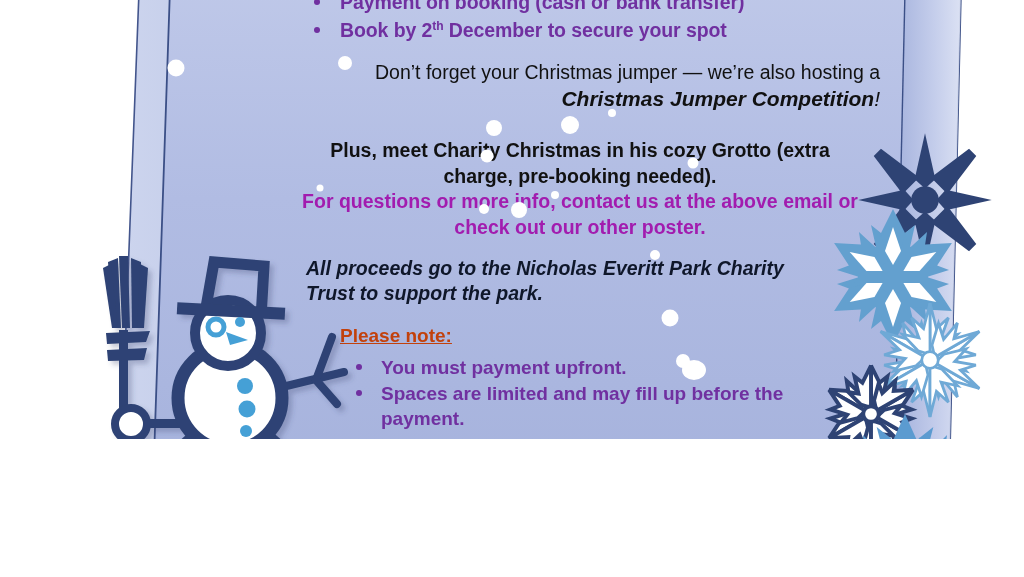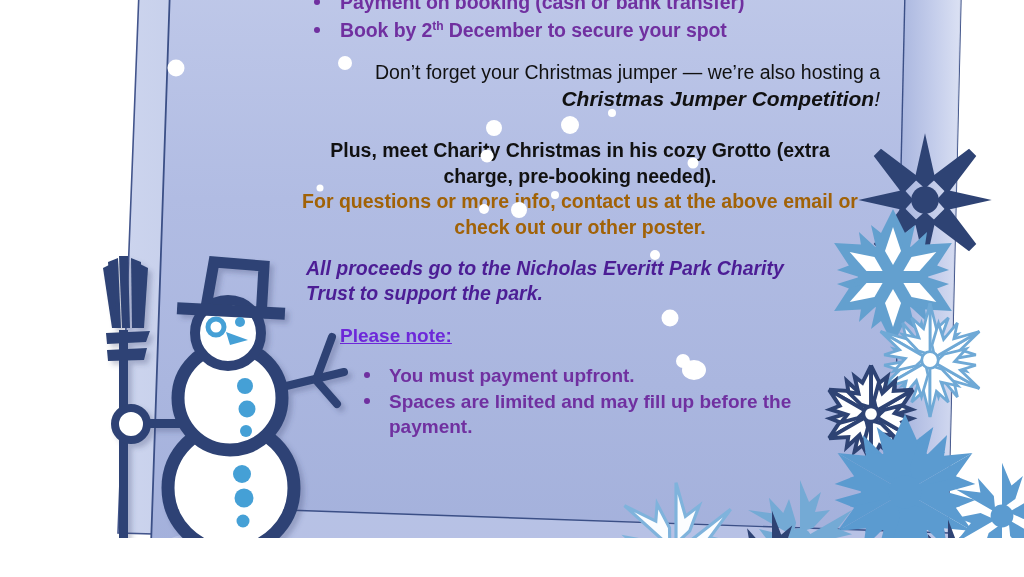--- a/index.html
+++ b/index.html
@@ -1,20 +1,20 @@
 <!DOCTYPE html>
 <html><head>
 <meta charset="utf-8">
 <style>
   html,body{margin:0;padding:0;}
   body{
     width:1024px;height:577px;overflow:hidden;background:#ffffff;
     font-family:"Liberation Sans","DejaVu Sans",sans-serif;
   }
-  #poster{position:relative;width:1024px;height:538px;overflow:hidden;background:#fff;}
+  #poster{position:relative;width:1024px;height:439px;overflow:hidden;background:#fff;}
 
   
   .panel-wrap{position:absolute;inset:0;overflow:hidden;}
   .panel-svg{position:absolute;left:0;top:0;}
 
   
   .content{
     position:absolute;left:0;top:0;width:1024px;height:577px;
   }
   .blk{position:absolute;}
@@ -30,28 +30,28 @@
     content:"";position:absolute;left:14px;top:9px;
     width:6px;height:6px;border-radius:50%;background:#7030a0;
   }
   sup{font-size:0.62em;vertical-align:super;}
 
   .jumper{left:320px;top:60px;width:560px;font-size:19.5px;color:#111;line-height:1.3;text-align:right;}
   .jumper .bigb{font-weight:bold;font-size:21px;font-style:italic;}
 
   .grotto{left:300px;top:138px;width:560px;text-align:center;line-height:1.32;}
   .grotto .l1{font-size:19.5px;font-weight:bold;color:#111;}
-  .grotto .l2{font-size:19.5px;font-weight:bold;color:#a16207;}
+  .grotto .l2{font-size:19.5px;font-weight:bold;color:#a21caf;}
 
   .proceeds{left:306px;top:256px;width:530px;
-    font-size:19.5px;font-weight:bold;font-style:italic;color:#4c1d95;line-height:1.3;}
+    font-size:19.5px;font-weight:bold;font-style:italic;color:#0f172a;line-height:1.3;}
 
   .note{left:340px;top:325px;width:470px;}
-  .note .hdr{font-size:19px;font-weight:bold;color:#6d28d9;text-decoration:underline;margin:0 0 1px 0;}
-  .note ul{list-style:none;margin:16px;padding:0;}
+  .note .hdr{font-size:19px;font-weight:bold;color:#c2410c;text-decoration:underline;margin:0 0 1px 0;}
+  .note ul{list-style:none;margin:8px;padding:0;}
   .note ul li{
     position:relative;padding-left:33px;margin:0 0 1px 0;
     font-size:19px;font-weight:bold;color:#7030a0;line-height:1.32;
   }
   .note ul li::before{
     content:"";position:absolute;left:8px;top:9px;
     width:6px;height:6px;border-radius:50%;background:#7030a0;
   }
 
   .art{position:absolute;left:0;top:0;pointer-events:none;}

